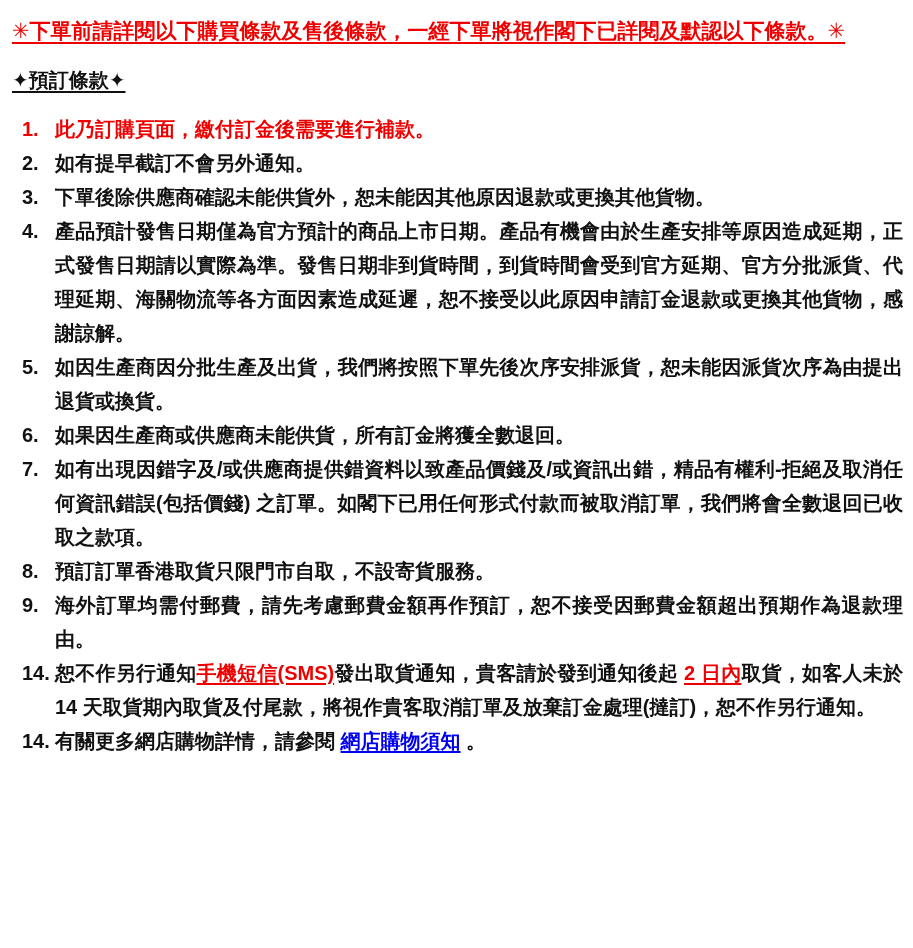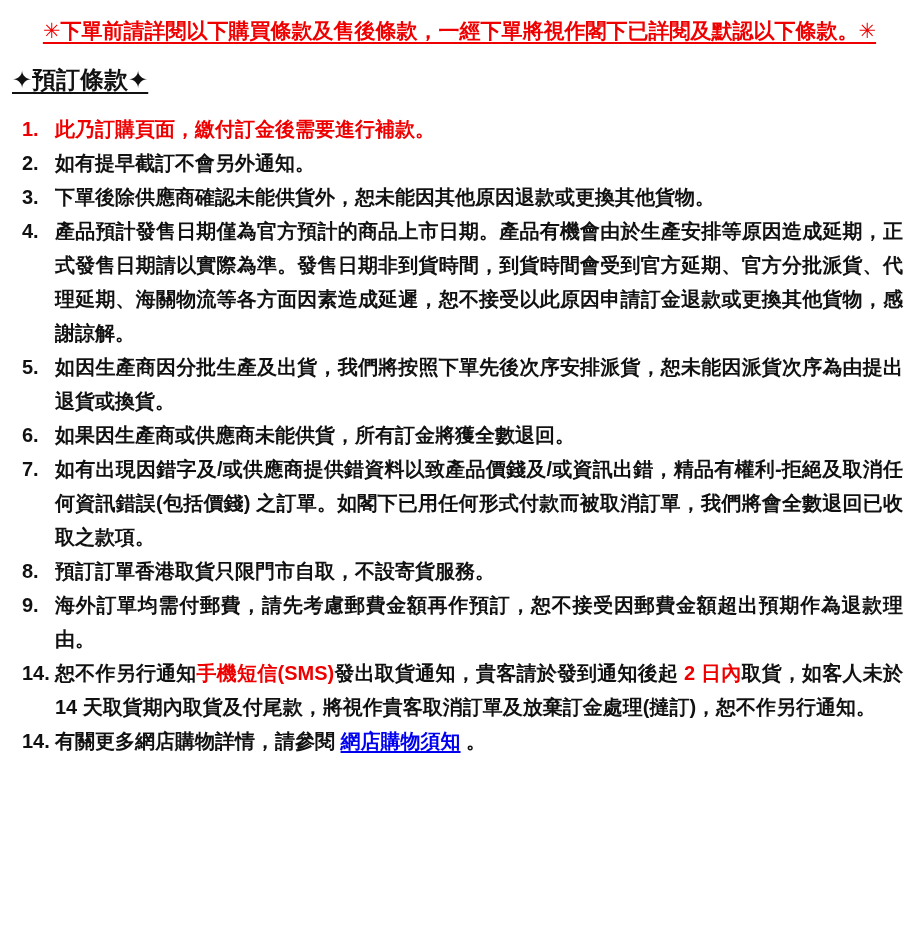--- a/index.html
+++ b/index.html
@@ -22,25 +22,24 @@
     padding:14px 6px 12px 10px;
   }
   .notice{
     color:var(--red);
     font-size:21px;
     line-height:30px;
     text-decoration:underline;
     text-underline-offset:4px;
     margin:2px 0 20px 2px;
     white-space:nowrap;
-    text-align:center;
   }
   .section-title{
     display:inline-block;
-    font-size:24px;
+    font-size:20px;
     line-height:28px;
     text-decoration:underline;
     text-underline-offset:4px;
     margin:0 0 18px 2px;
   }
   .terms{
     font-size:20px;
     line-height:34px;
   }
   .term{
@@ -55,20 +54,21 @@
   .term .body{
     flex:1 1 auto;
     text-align:justify;
     text-justify:inter-character;
     padding-right:4px;
     word-break:break-all;
   }
   .red{color:var(--red);}
   .red-underline{
     color:var(--red);
+    text-decoration:underline;
     text-underline-offset:3px;
   }
   .link{
     color:var(--link);
     text-decoration:underline;
     text-underline-offset:3px;
     cursor:pointer;
   }
 </style>
 </head>

